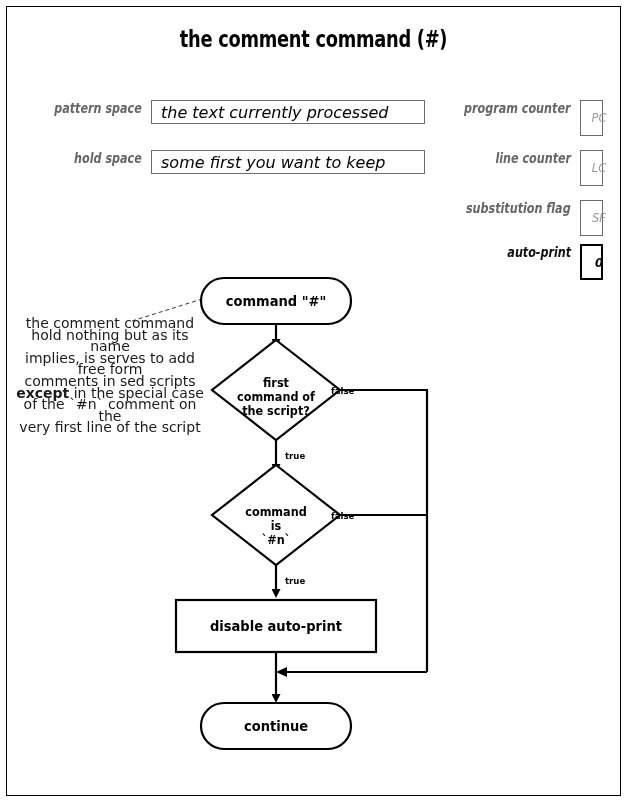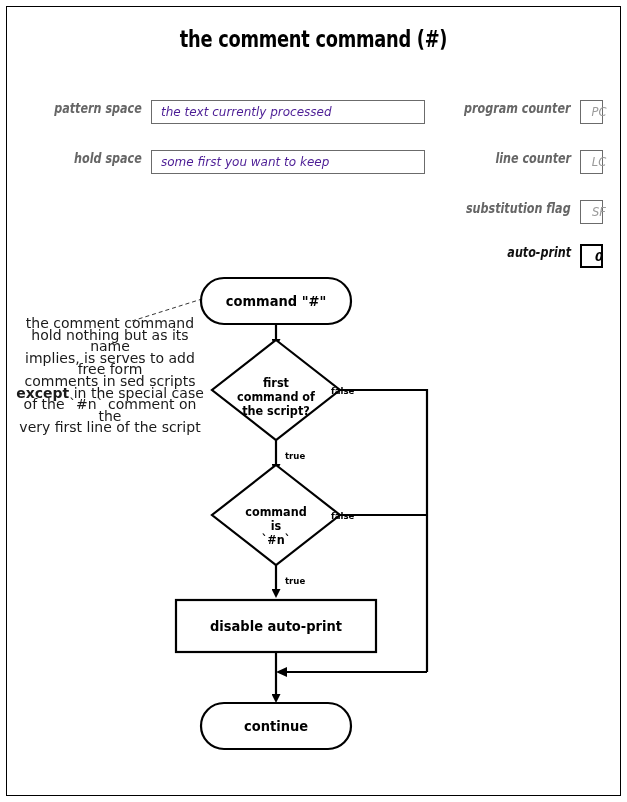--- a/index.html
+++ b/index.html
@@ -77,34 +77,34 @@
     height: 24px;
     border: 1px solid #6b6b6b;
     background: #ffffff;
     display: flex;
     align-items: center;
     box-sizing: border-box;
   }
   .textbox .val {
     padding-left: 9px;
     font-family: "DejaVu Sans", sans-serif;
-    font-size: 12px;
-    color: #4c1d95;
+    font-size: 16px;
+    color: #000000;
     white-space: nowrap;
   }
 
   .right-row { left: 440px; width: 163px; justify-content: flex-end; }
   .right-row .fld-label {
     text-align: right;
     transform-origin: right center;
     padding-right: 10px;
   }
   .minibox {
     width: 23px;
-    height: 24px;
+    height: 36px;
     border: 1px solid #6b6b6b;
     background: #ffffff;
     box-sizing: border-box;
     display: flex;
     align-items: center;
     justify-content: center;
     font-family: "DejaVu Sans", sans-serif;
     font-size: 11.5px;
     color: #9a9a9a;
     padding-left: 15px;

